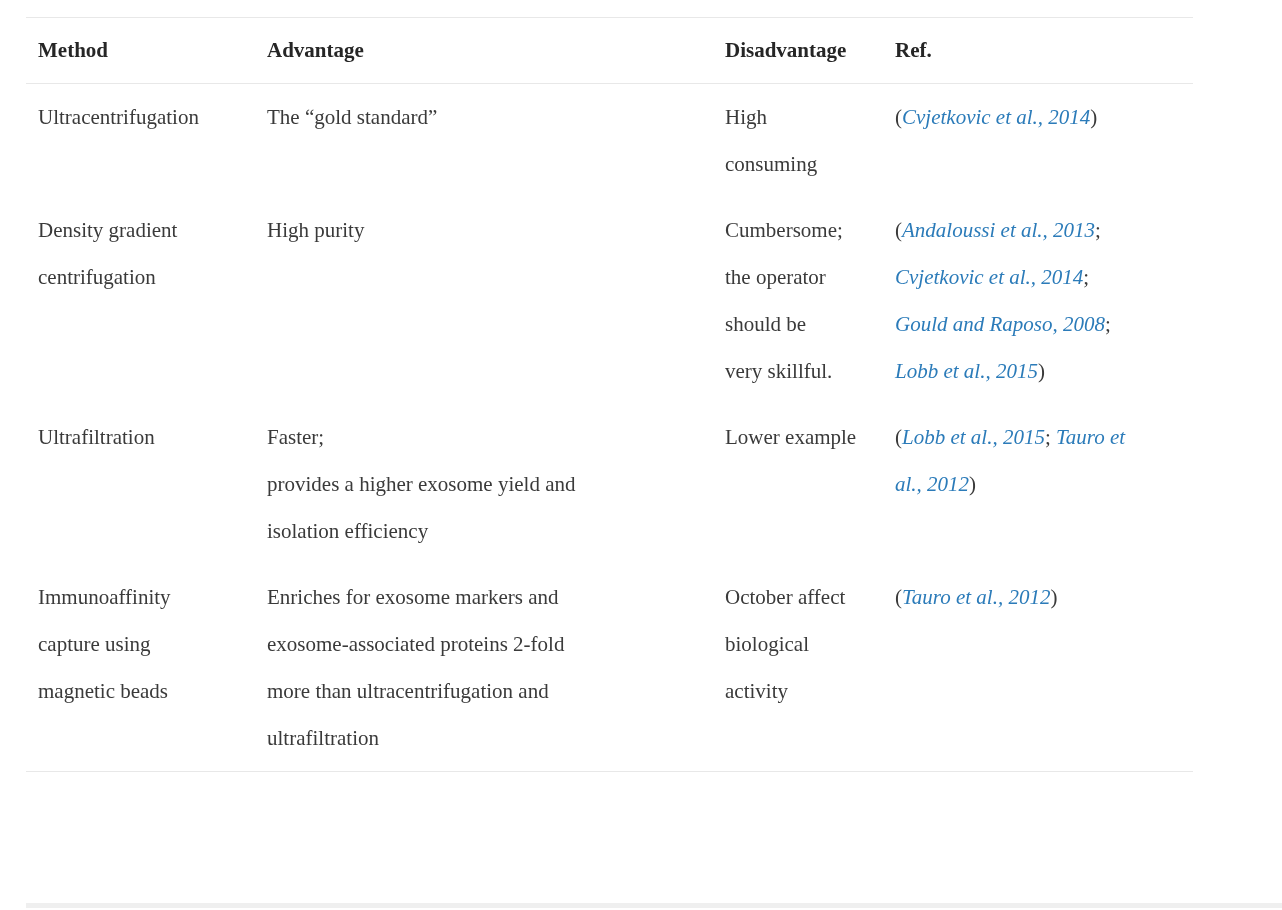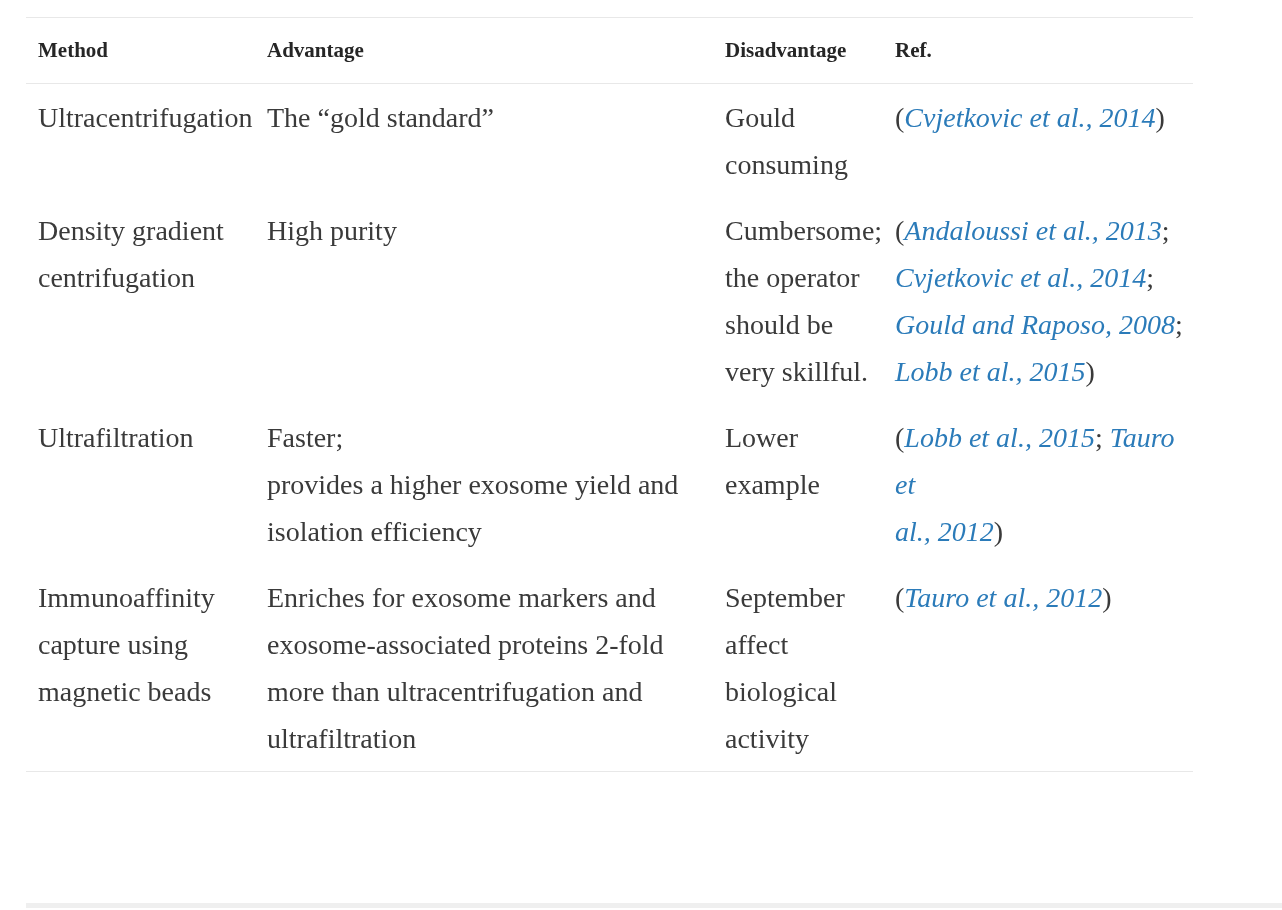--- a/index.html
+++ b/index.html
@@ -32,21 +32,21 @@
     line-height:24px;
     font-weight:bold;
     color:var(--header-text);
     text-align:left;
     vertical-align:middle;
     padding:20px 10px 21px 12px;
     border-top:1px solid var(--rule);
     border-bottom:1px solid var(--rule);
   }
   tbody td{
-    font-size:28px;
+    font-size:21px;
     line-height:47px;
     vertical-align:top;
     text-align:left;
     padding:10px 10px 9px 12px;
     color:var(--text);
   }
   tbody tr:last-child td{
     border-bottom:1px solid var(--rule);
   }
   td.cell{white-space:pre-line;}
@@ -80,21 +80,21 @@
         <th>Method</th>
         <th>Advantage</th>
         <th>Disadvantage</th>
         <th>Ref.</th>
       </tr>
     </thead>
     <tbody>
         <tr>
           <td class="cell">Ultracentrifugation</td>
           <td class="cell">The “gold standard”</td>
-          <td class="cell">Gould
+          <td class="cell">High
 consuming</td>
           <td class="ref"><span>(</span><span class="citation-link">Cvjetkovic et al., 2014</span><span>)</span></td>
         </tr>
         <tr>
           <td class="cell">Density gradient
 centrifugation</td>
           <td class="cell">High purity</td>
           <td class="cell">Cumbersome;
 the operator
 should be
@@ -110,21 +110,21 @@
           <td class="ref"><span>(</span><span class="citation-link">Lobb et al., 2015</span><span>; </span><span class="citation-link">Tauro et</span><br><span class="citation-link">al., 2012</span><span>)</span></td>
         </tr>
         <tr>
           <td class="cell">Immunoaffinity
 capture using
 magnetic beads</td>
           <td class="cell">Enriches for exosome markers and
 exosome-associated proteins 2-fold
 more than ultracentrifugation and
 ultrafiltration</td>
-          <td class="cell">September affect
+          <td class="cell">October affect
 biological
 activity</td>
           <td class="ref"><span>(</span><span class="citation-link">Tauro et al., 2012</span><span>)</span></td>
         </tr>
       </tbody>
   </table>
   <div class="bottom-band"></div>
 </div>
 
 </body></html>

